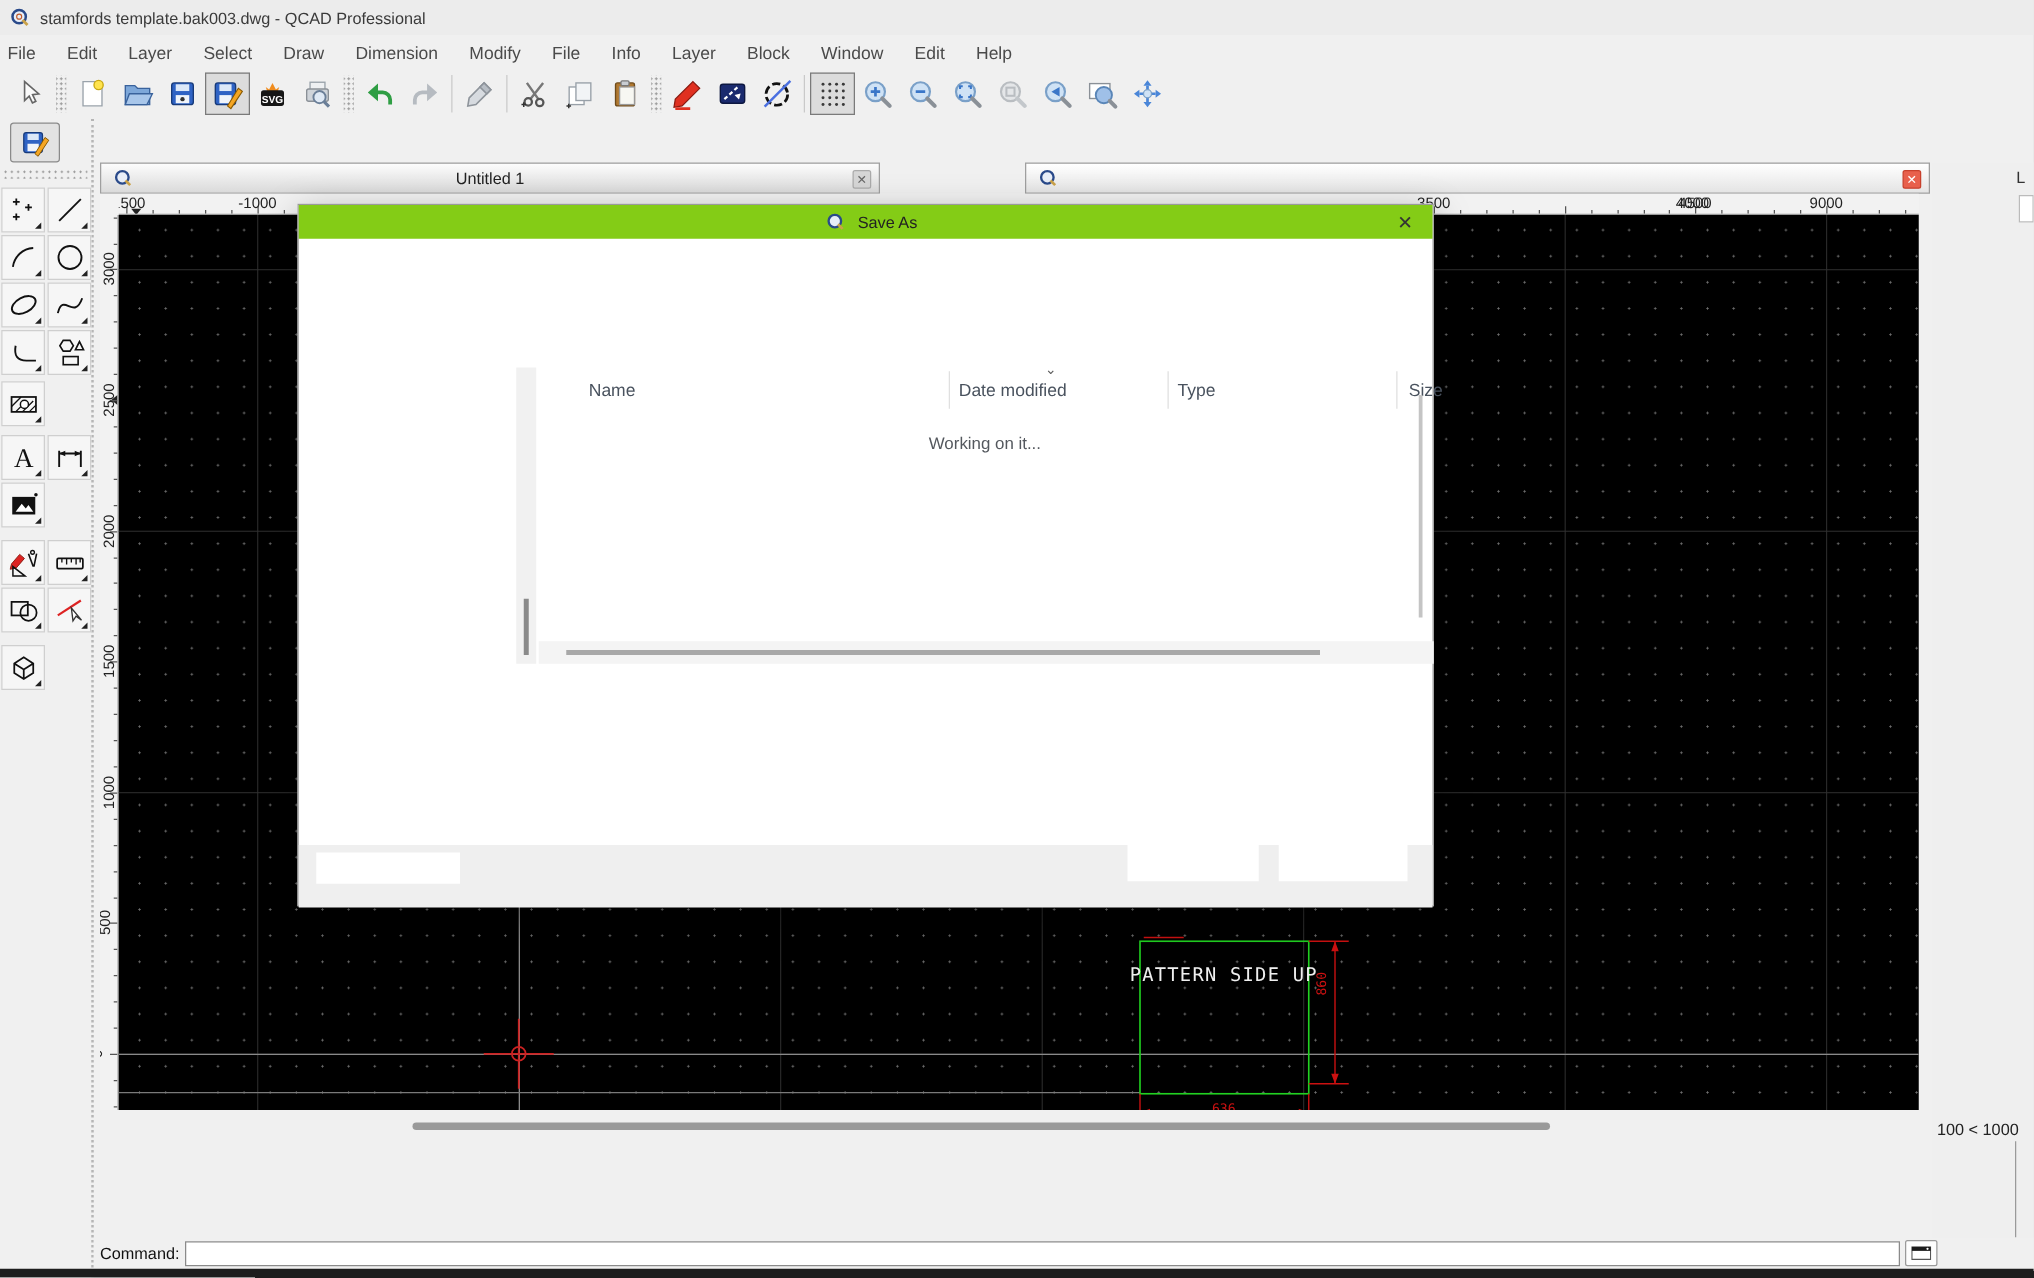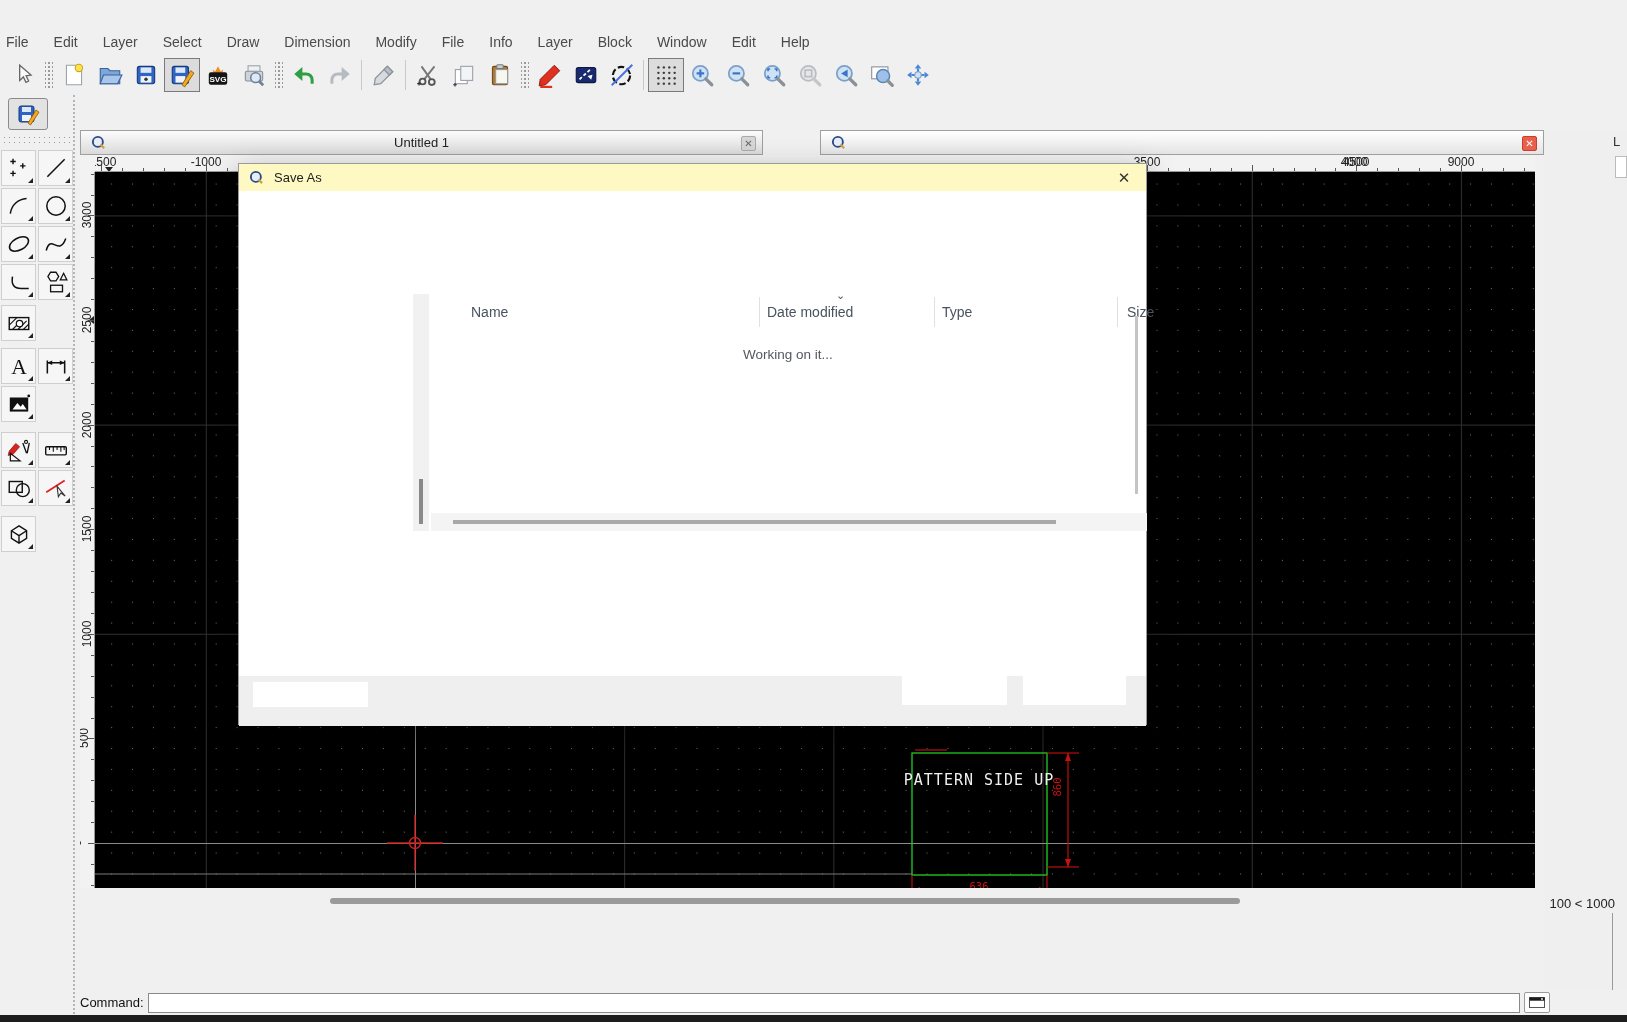--- a/index.html
+++ b/index.html
@@ -102,22 +102,22 @@
   #cmdrow .lbl { font-size:13px; color:#111; margin-left:5px; }
   #cmdrow input { width:1372px; height:20px; margin-left:4px; border:1px solid #8a8a8a;
             background:#fff; font-size:13px; padding-left:4px; font-family:inherit; }
   #term-btn { width:26px; height:21px; margin-left:4px; border:1px solid #9a9a9a; border-radius:2px;
             background:#fdfdfd; display:flex; align-items:center; justify-content:center; }
   #bottombar { position:absolute; left:0; top:1015px; width:1627px; height:7px; background:#1d1d1d; }
 
   
   #dialog { position:absolute; left:238px; top:163px; width:909px; height:562px; background:#fff;
             border:1px solid #9a9a9a; box-shadow:0 10px 28px rgba(0,0,0,.35); z-index:50; }
-  #dlg-title { position:absolute; left:0; top:0; width:100%; height:27px; background:#fef9c3;
-               display:flex; align-items:center; }
+  #dlg-title { position:absolute; left:0; top:0; width:100%; height:27px; background:#84cc16;
+               display:flex; align-items:center;justify-content:center; }
   #dlg-title .t { font-size:13px; color:#222; margin-left:10px; }
   #dlg-close { position:absolute; right:12px; top:4px; width:20px; height:20px; font-size:15px;
                color:#333; display:flex; align-items:center; justify-content:center; }
   #dlg-navscroll { position:absolute; left:174px; top:130px; width:16px; height:237px; background:#f1f1f1; }
   #dlg-navscroll .handle { position:absolute; left:6px; top:185px; width:4px; height:45px; background:#8a8a8a; }
   .dlg-col { position:absolute; top:140px; font-size:14px; color:#49525e; }
   .dlg-colsep { position:absolute; top:133px; width:1px; height:30px; background:#e0e0e0; }
   #dlg-sort { position:absolute; left:597px; top:125px; font-size:11px; color:#555; }
   #dlg-working { position:absolute; left:504px; top:183px; font-size:13.5px; color:#54585e; }
   #dlg-listvscroll { position:absolute; left:896px; top:152px; width:3px; height:178px; background:#c4c4c4; }
@@ -126,20 +126,28 @@
   #dlg-footer { position:absolute; left:0; top:512px; width:100%; height:50px; background:#efefef; }
   .dlg-blank { position:absolute; background:#fff; }
 
   svg { display:block; }
 </style>
 </head>
 <body>
 
 <div id="root">
 
+  <div id="titlebar">
+    <svg width="16" height="16" viewBox="0 0 24 24">
+      <circle cx="11" cy="11" r="8" fill="#e8eef8" stroke="#2a4a8a" stroke-width="3"></circle>
+      <path d="M15 15l6 6" stroke="#caa24a" stroke-width="3.4"></path>
+      <circle cx="11" cy="11" r="3" fill="none" stroke="#c05a2a" stroke-width="1.4"></circle>
+    </svg>
+    <span class="apptitle">stamfords template.bak003.dwg - QCAD Professional</span>
+  </div>
 
   <div id="menubar">
       <span class="menu-item">File</span>
       <span class="menu-item">Edit</span>
       <span class="menu-item">Layer</span>
       <span class="menu-item">Select</span>
       <span class="menu-item">Draw</span>
       <span class="menu-item">Dimension</span>
       <span class="menu-item">Modify</span>
       <span class="menu-item">File</span>
@@ -443,21 +451,21 @@
       </svg>
     </div>
     <div class="ptool" style="left:1px;top:421px">
       <svg width="26" height="26" viewBox="0 0 24 24">
         <path d="M5 9l7-4.5L19 9v7l-7 4.5L5 16zM5 9l7 4.5L19 9M12 13.5V20.5" fill="none" stroke="#111" stroke-width="1.3"></path>
       </svg>
     </div>
   </div>
 
   <div id="tabbar">
-    <div class="tab" style="left:5px;width:683px">
+    <div class="tab" style="left:5px;width:624px">
       <svg class="ticon" width="15" height="15" viewBox="0 0 24 24">
         <circle cx="11" cy="11" r="8" fill="#e8eef8" stroke="#2a4a8a" stroke-width="3"></circle>
         <path d="M15 15l6 6" stroke="#caa24a" stroke-width="3.4"></path>
       </svg>
       <span class="tlabel">Untitled 1</span>
       <span class="tclose gray">✕</span>
     </div>
     <div class="tab" style="left:745px;width:724px;background:linear-gradient(#ffffff,#e4e4e4)">
       <svg class="ticon" width="15" height="15" viewBox="0 0 24 24">
         <circle cx="11" cy="11" r="8" fill="#e8eef8" stroke="#2a4a8a" stroke-width="3"></circle>

